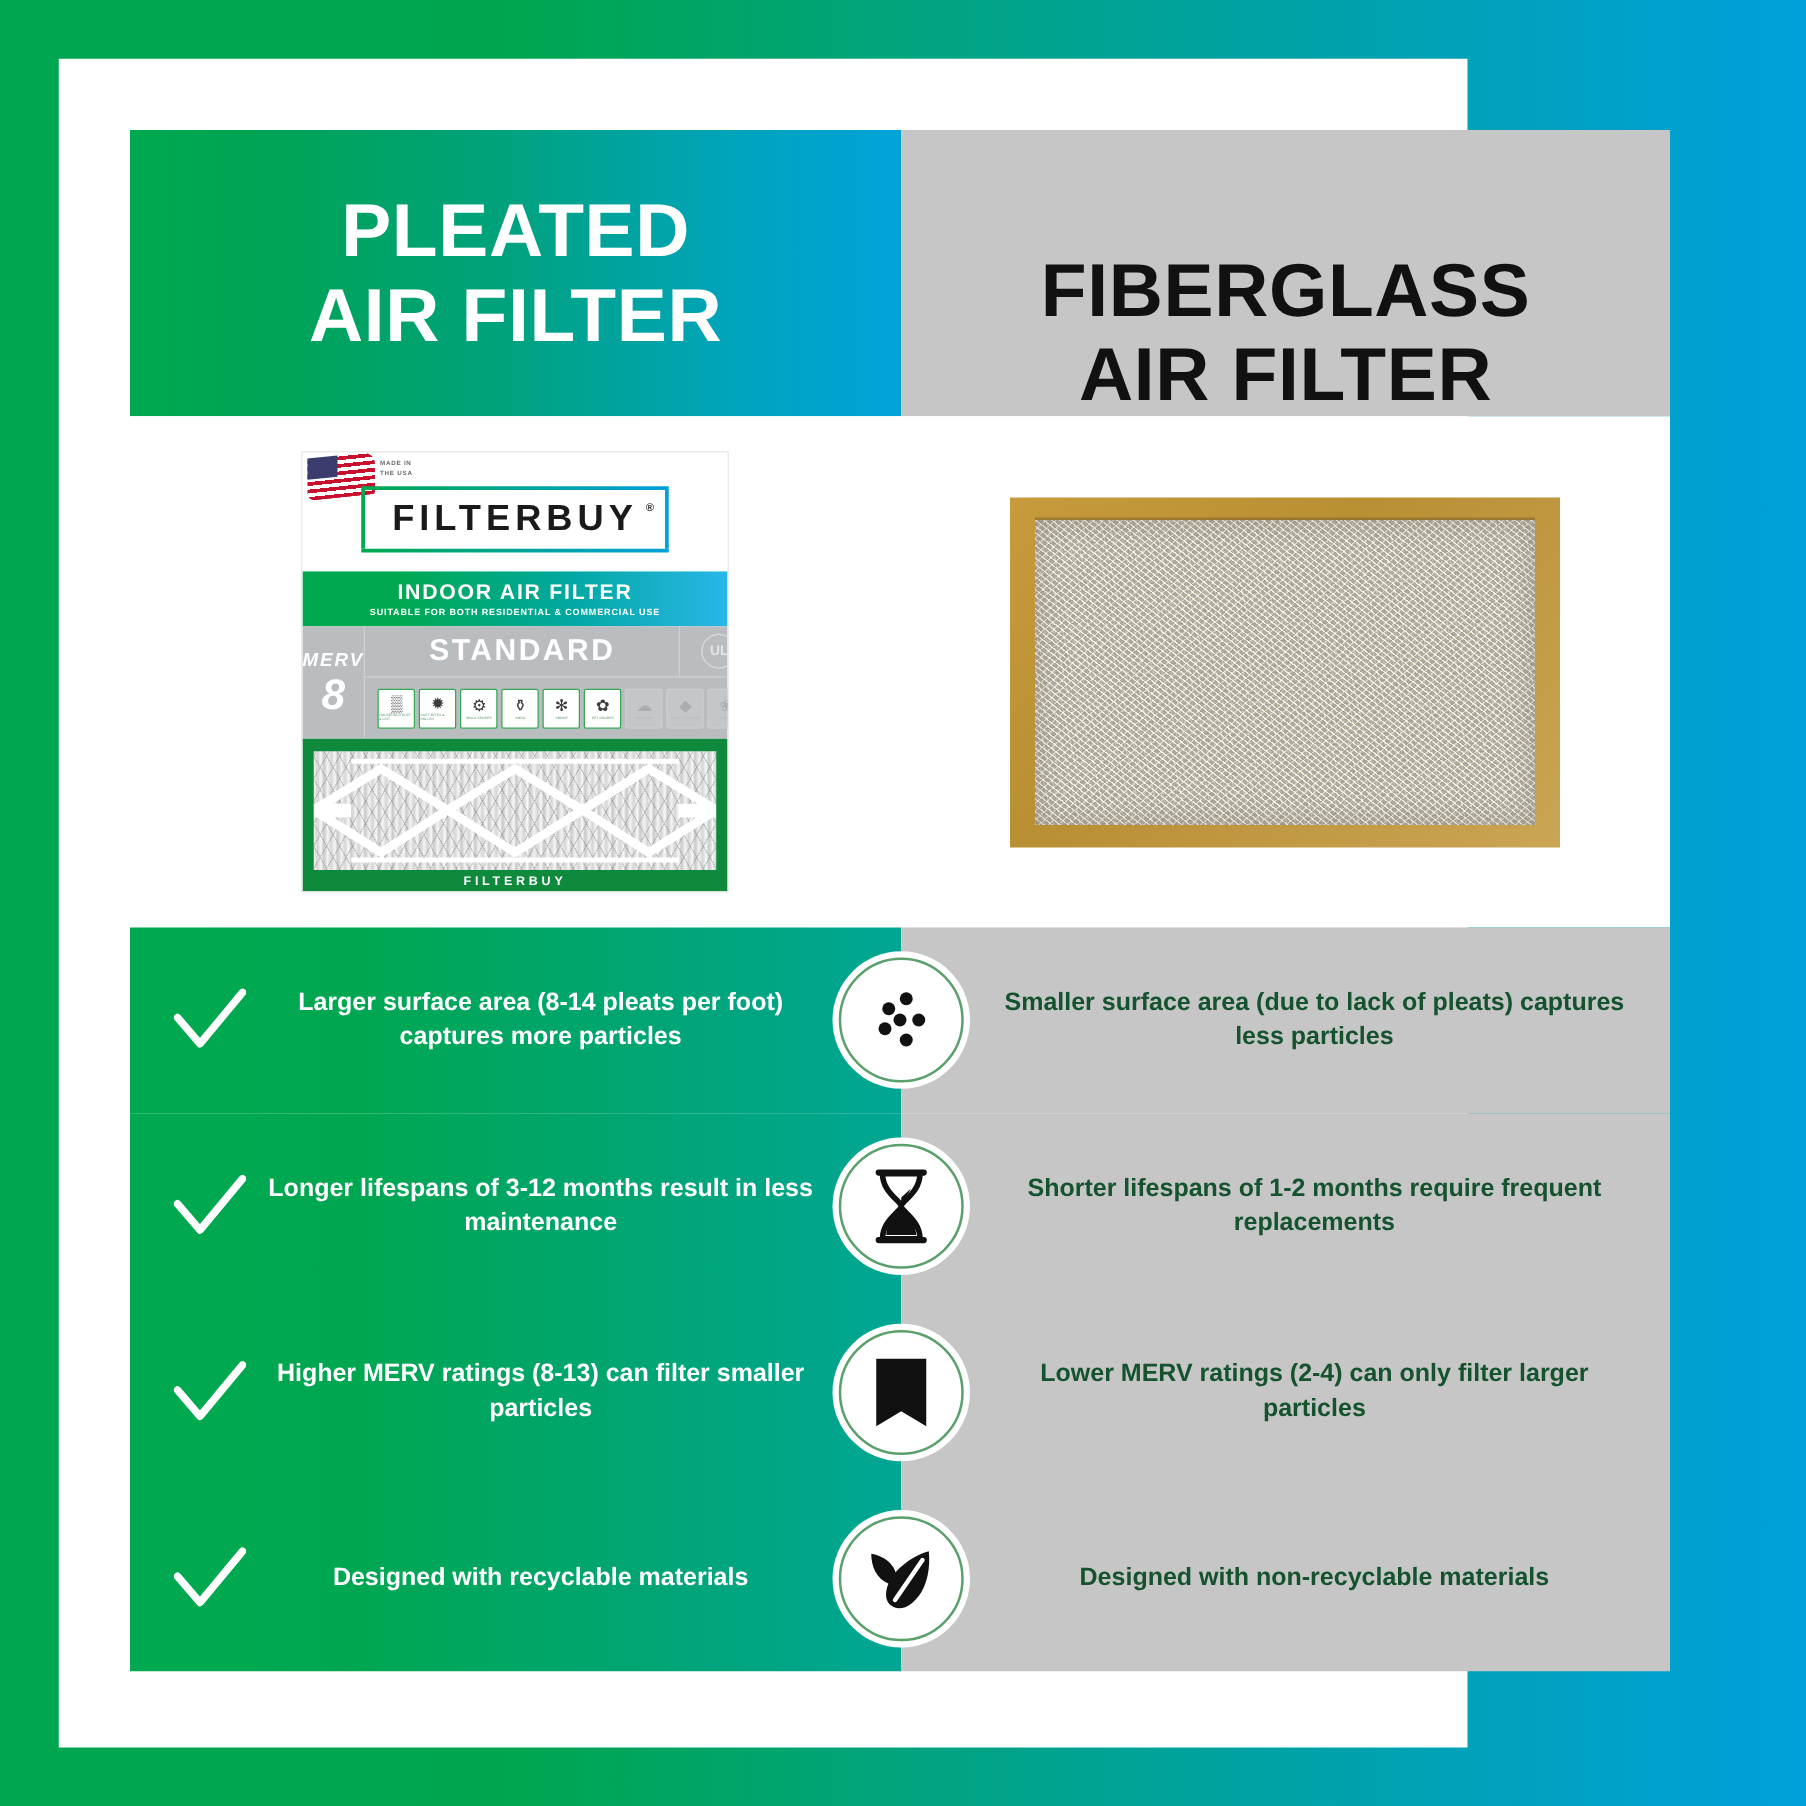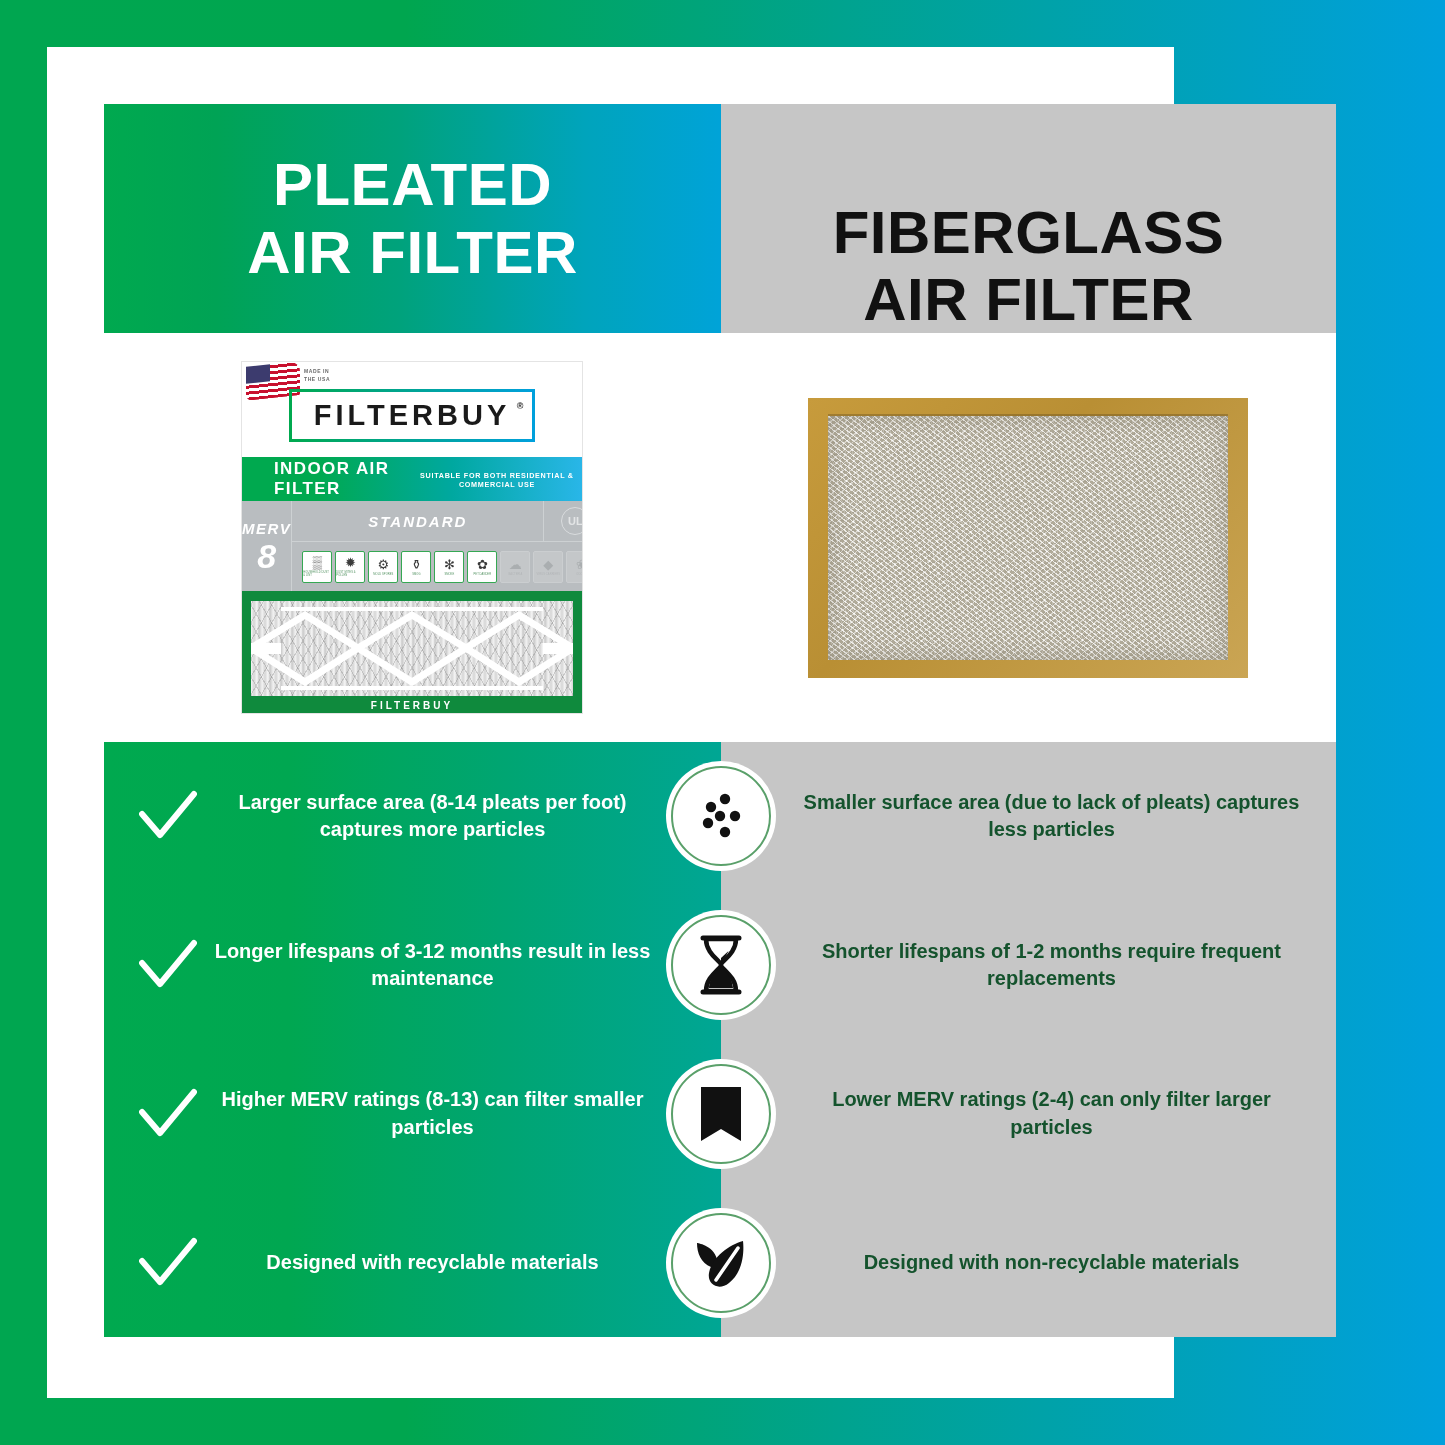--- a/index.html
+++ b/index.html
@@ -142,24 +142,23 @@
     font-size: 9px;
     position: absolute;
     right: 5px;
     top: 9px;
   }
   .pb-band {
     height: 44px;
     background: linear-gradient(90deg, #00a94f 0%, #00a94f 22%, #00a8a0 62%, #29b6e8 100%);
     color: #ffffff;
     display: flex;
-    flex-direction: row;
-    align-items: center;
-    justify-content: center;
-    padding-left: 32px;
+    flex-direction: column;
+    align-items: center;
+    justify-content: center;
   }
   .pb-band-main {
     font-size: 17px;
     font-weight: 900;
     letter-spacing: 1.4px;
   }
   .pb-band-sub {
     font-size: 7.2px;
     font-weight: bold;
     letter-spacing: 0.7px;
@@ -181,23 +180,22 @@
     justify-content: center;
     font-style: italic;
   }
   .pb-merv-label { font-size: 15px; font-weight: 900; letter-spacing: 1.5px; }
   .pb-merv-value { font-size: 34px; font-weight: 900; line-height: 1; margin-top: 2px;}
   .pb-mid-right { flex: 1; display: flex; flex-direction: column; }
   .pb-std-row { height: 40px; display: flex; border-bottom: 1px solid #cdd1d3; }
   .pb-std {
     flex: 1;
     display: flex; align-items: center; justify-content: center;
-    color: #ffffff; font-size: 15px; font-weight: 900; letter-spacing: 2px;
+    color: #ffffff; font-size: 24px; font-weight: 900; letter-spacing: 2px;
     border-right: 1px solid #cdd1d3;
-    font-style: italic;
   }
   .pb-ul {
     width: 62px;
     display: flex; align-items: center; justify-content: center;
   }
   .pb-ul-mark {
     width: 26px; height: 26px; border-radius: 50%;
     border: 1.5px solid #d9dcde;
     color: #e3e5e6; font-size: 11px; font-weight: bold;
     display: flex; align-items: center; justify-content: center;

